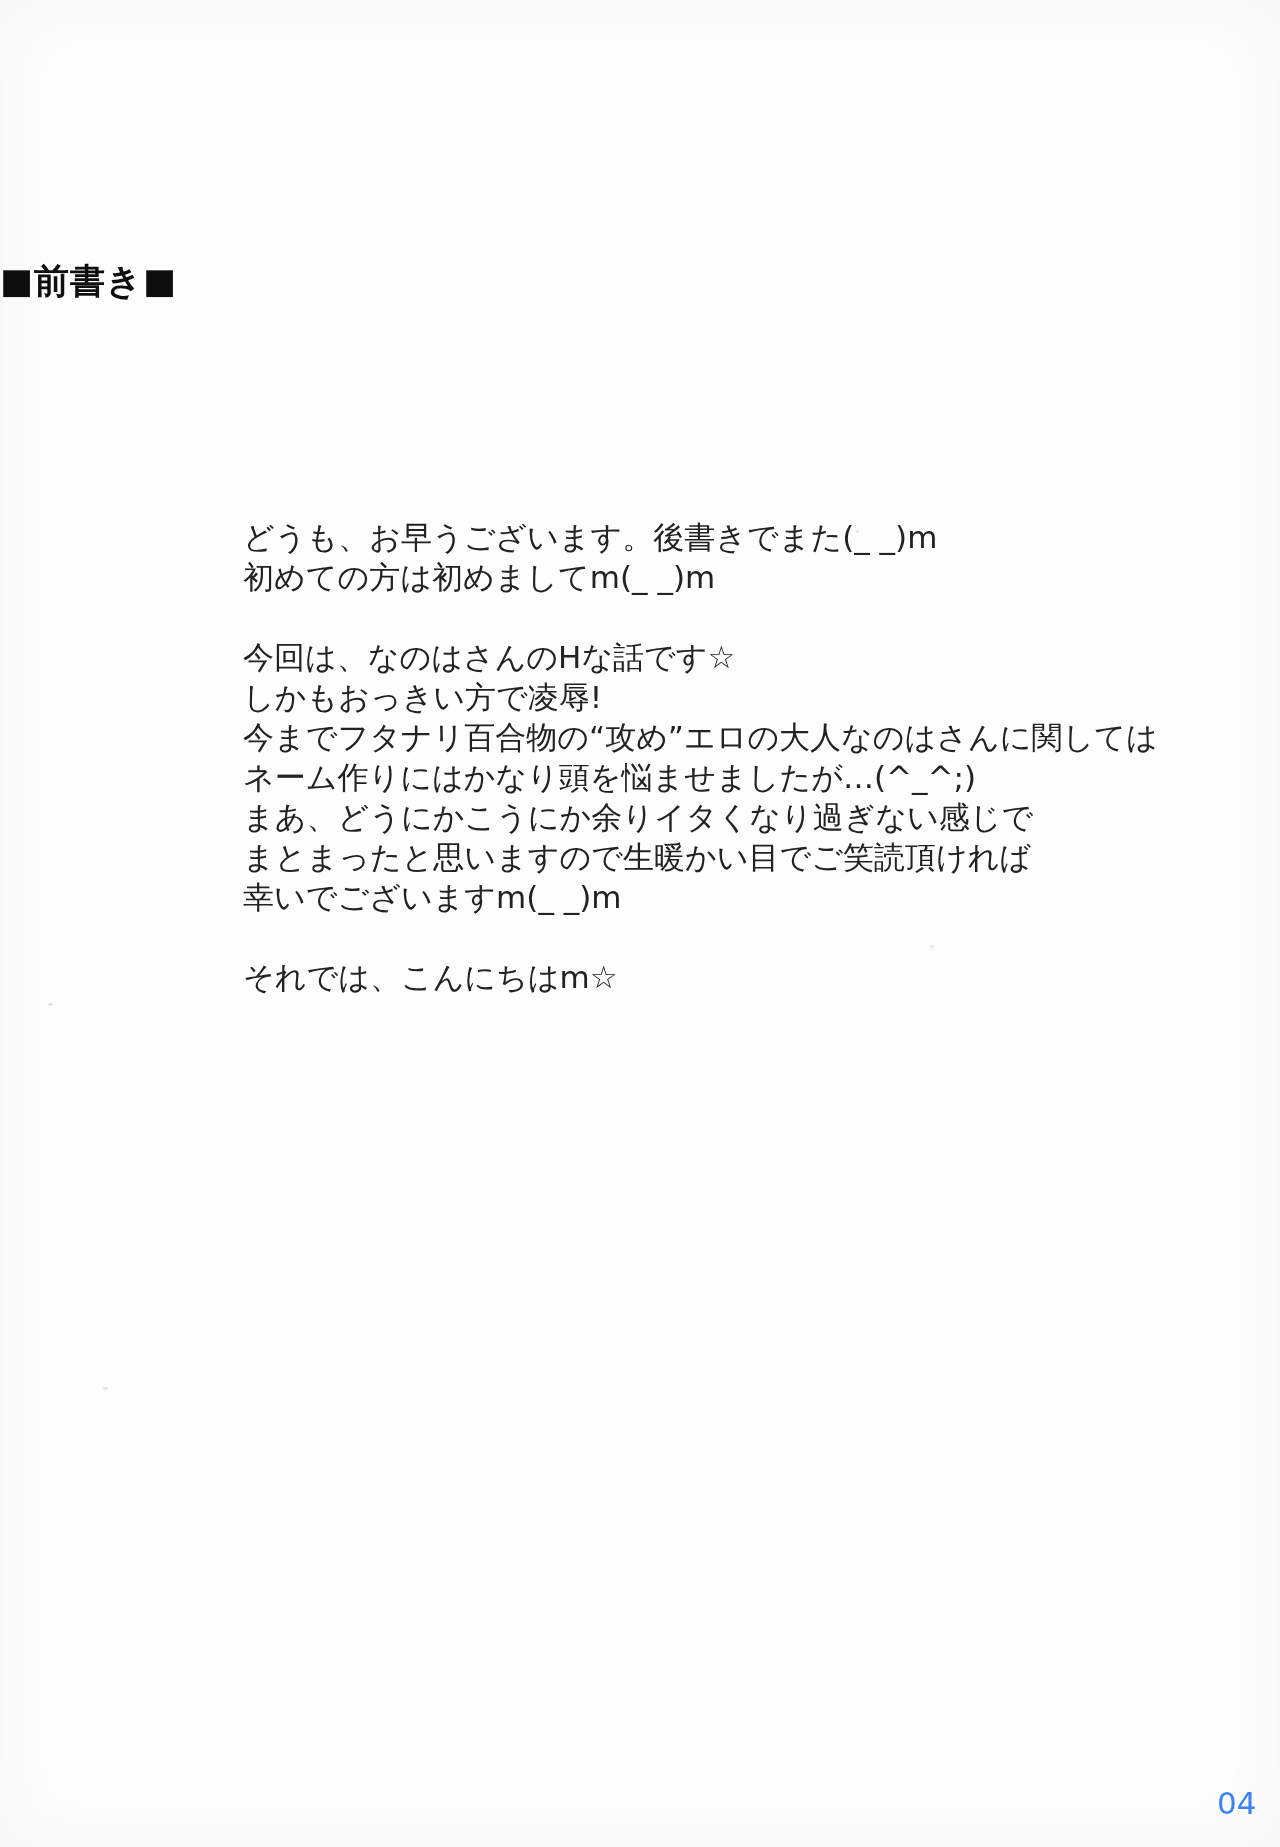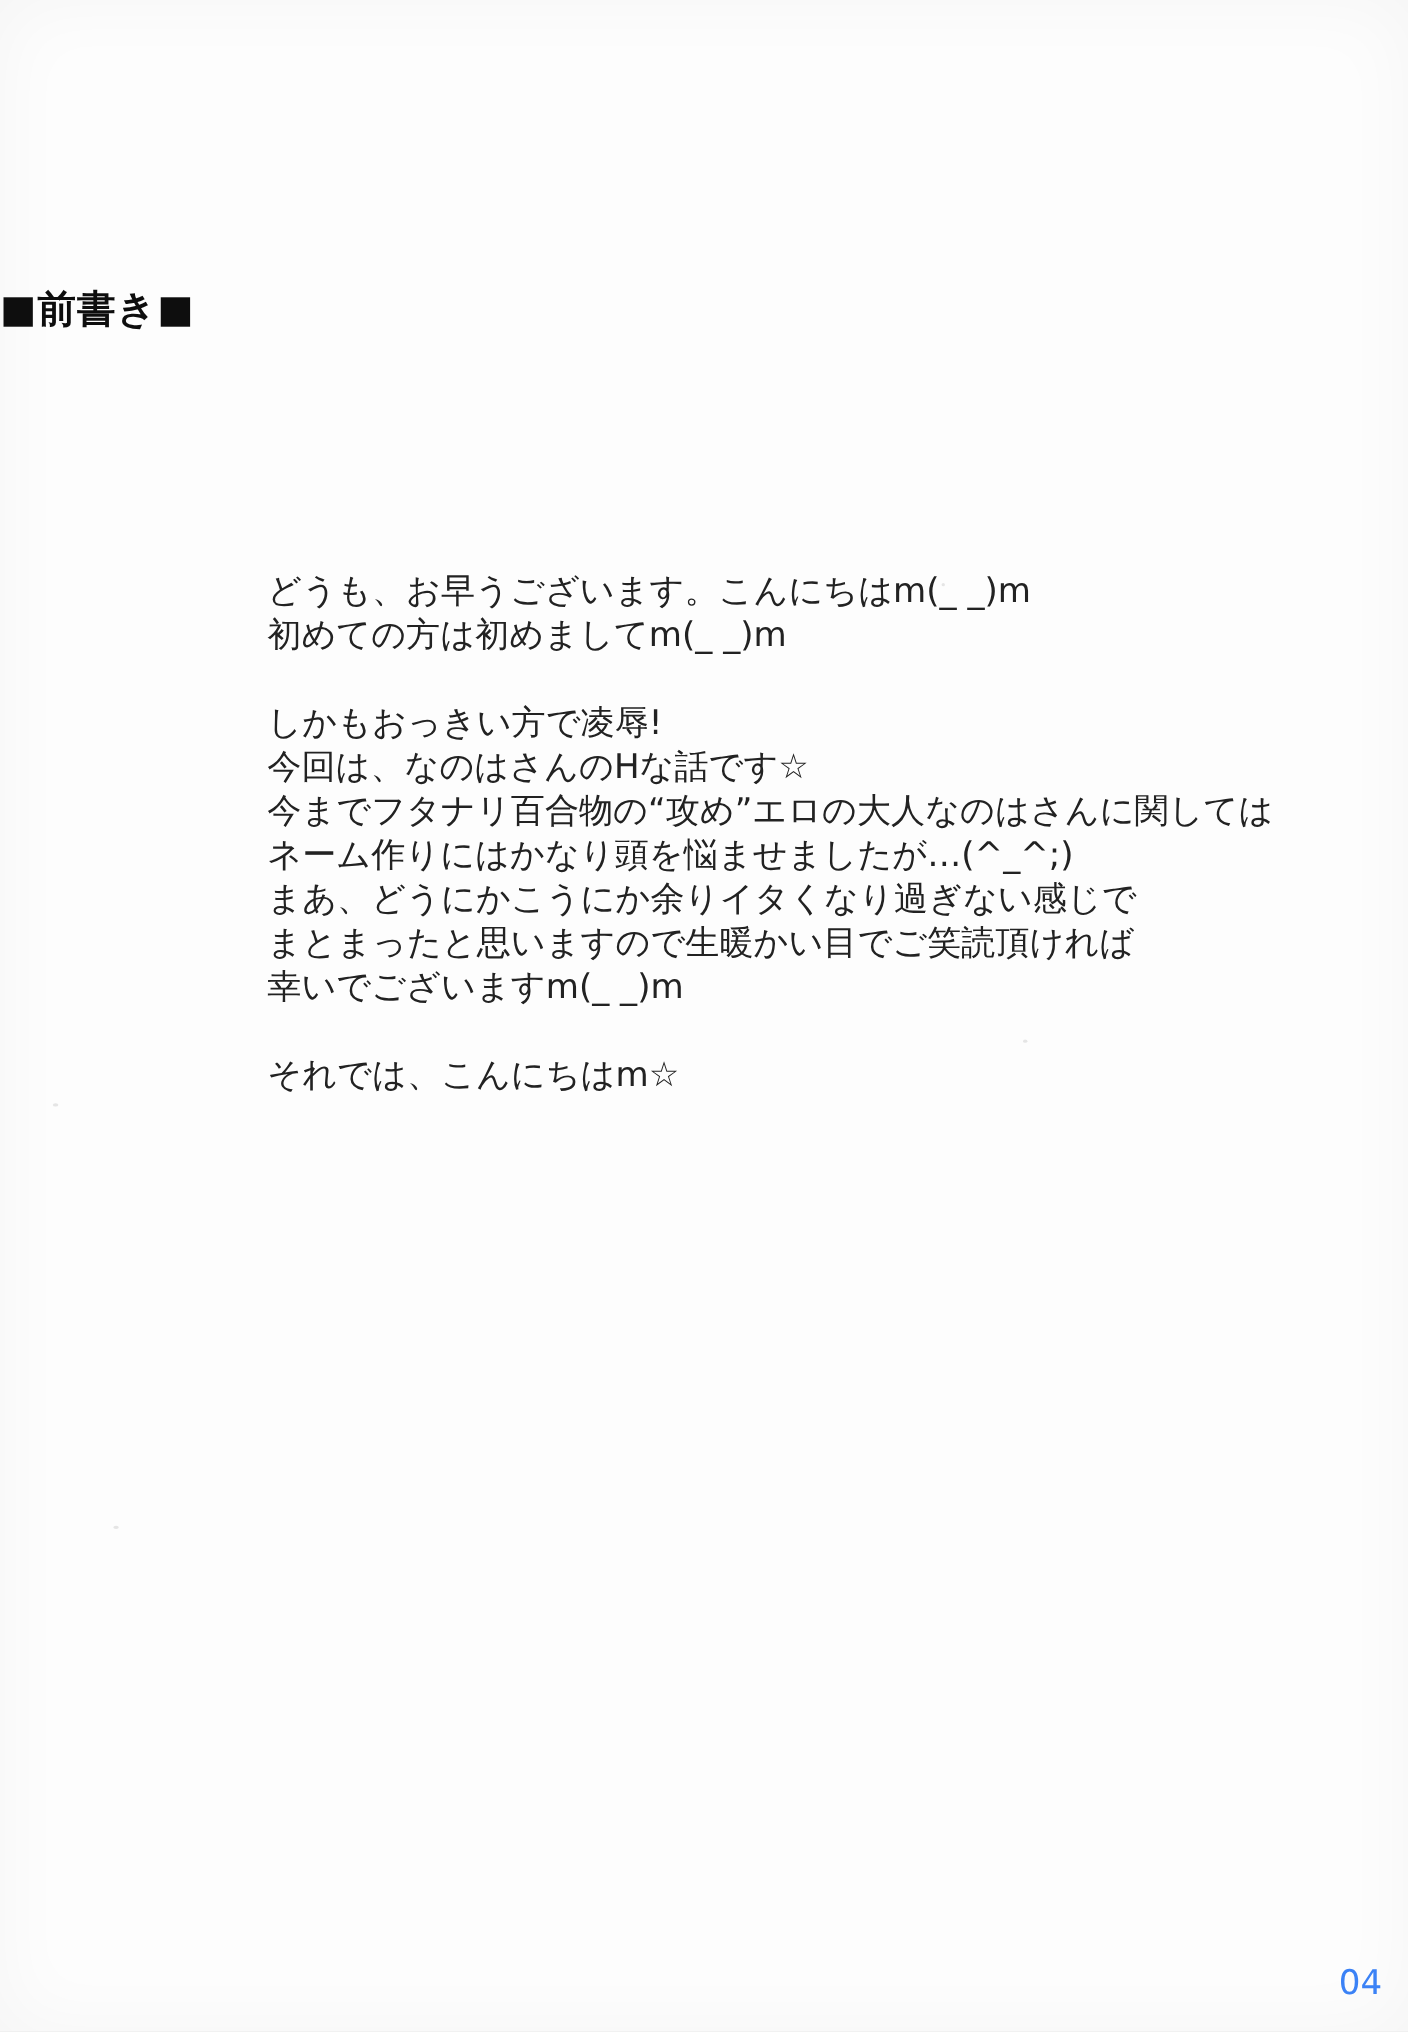--- a/index.html
+++ b/index.html
@@ -63,27 +63,27 @@
 </head>
 <body>
 
 <div class="page">
 
   <h1 class="page-title">■前書き■</h1>
 
   <div class="body-text">
 
     <p>
-      <span class="text-line">どうも、お早うございます。こんにちはm(_ _)m</span>
+      <span class="text-line">どうも、お早うございます。後書きでまた(_ _)m</span>
       <span class="text-line">初めての方は初めましてm(_ _)m</span>
     </p>
 
     <p>
+      <span class="text-line">今回は、なのはさんのHな話です☆</span>
       <span class="text-line">しかもおっきい方で凌辱!</span>
-      <span class="text-line">今回は、なのはさんのHな話です☆</span>
       <span class="text-line">今までフタナリ百合物の“攻め”エロの大人なのはさんに関しては</span>
       <span class="text-line">ネーム作りにはかなり頭を悩ませましたが…(^_^;)</span>
       <span class="text-line">まあ、どうにかこうにか余りイタくなり過ぎない感じで</span>
       <span class="text-line">まとまったと思いますので生暖かい目でご笑読頂ければ</span>
       <span class="text-line">幸いでございますm(_ _)m</span>
     </p>
 
     <p>
       <span class="text-line">それでは、こんにちはm☆</span>
     </p>

